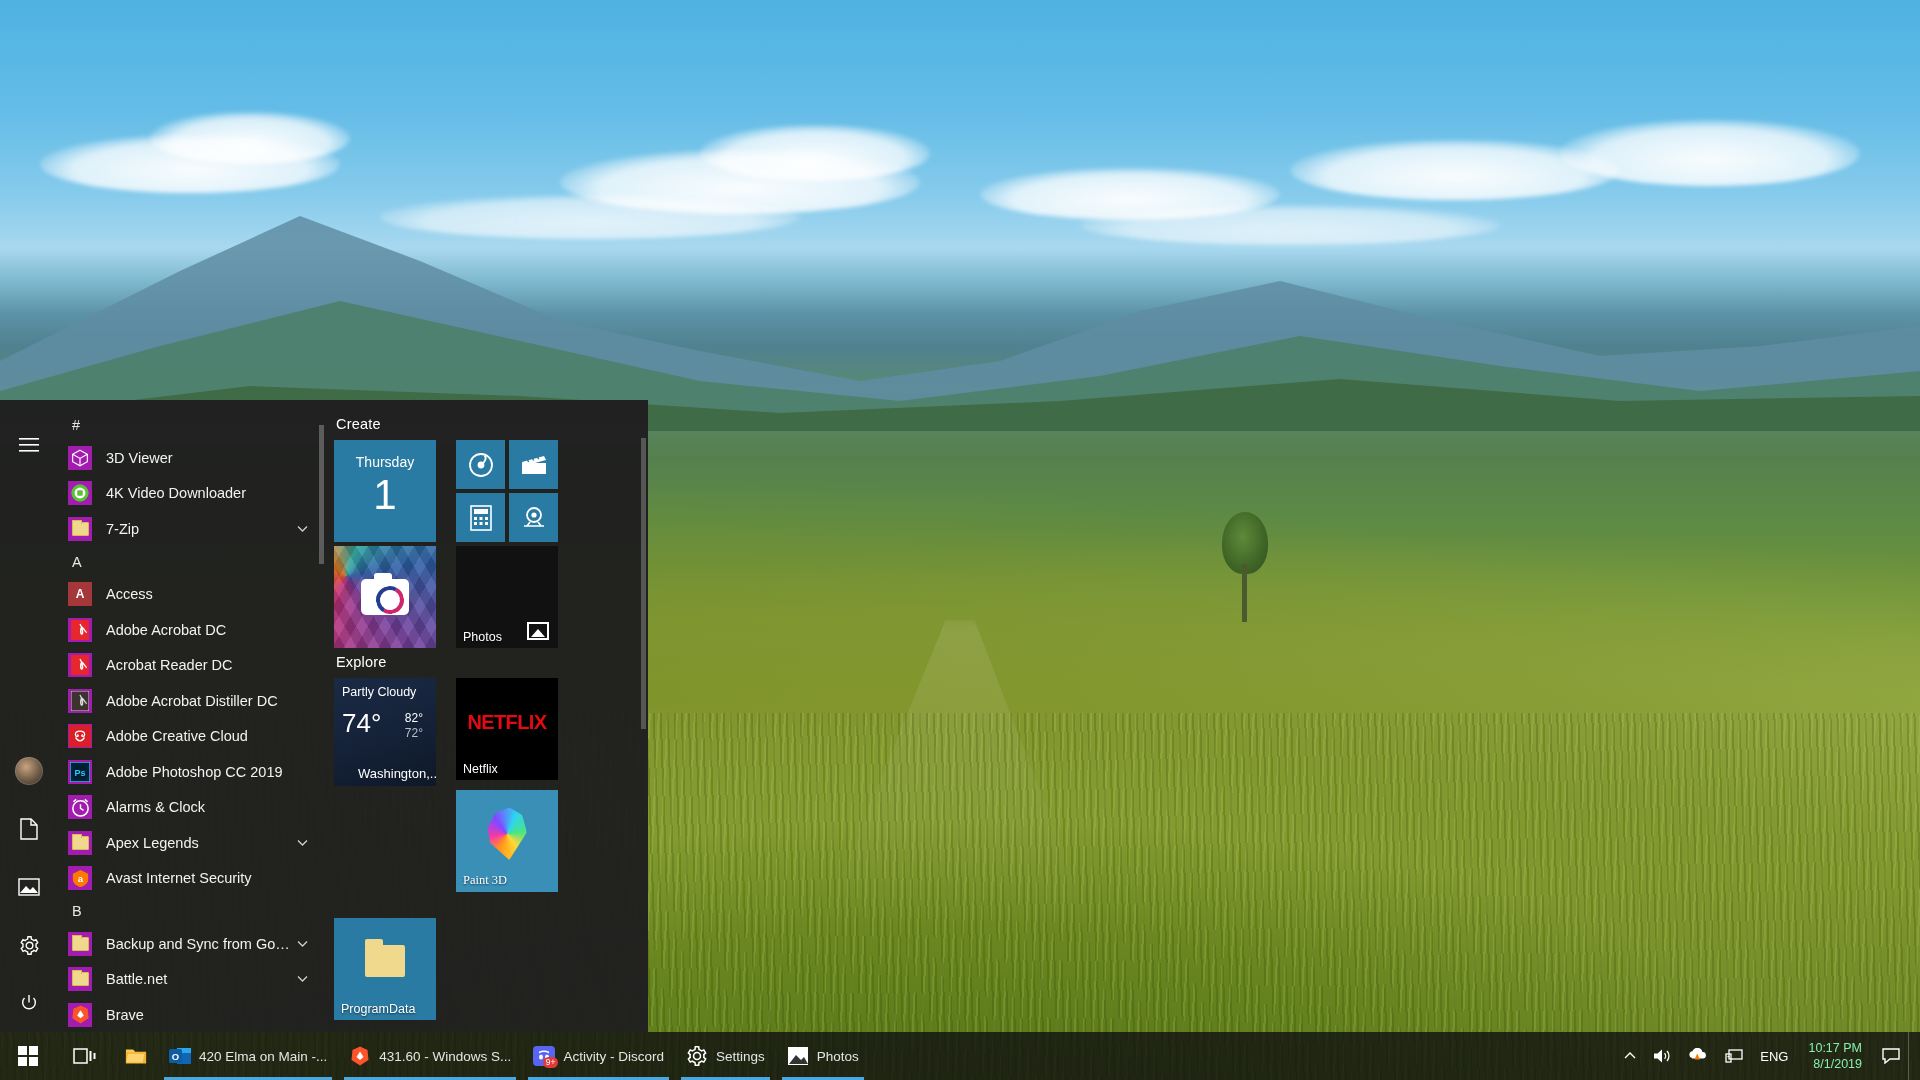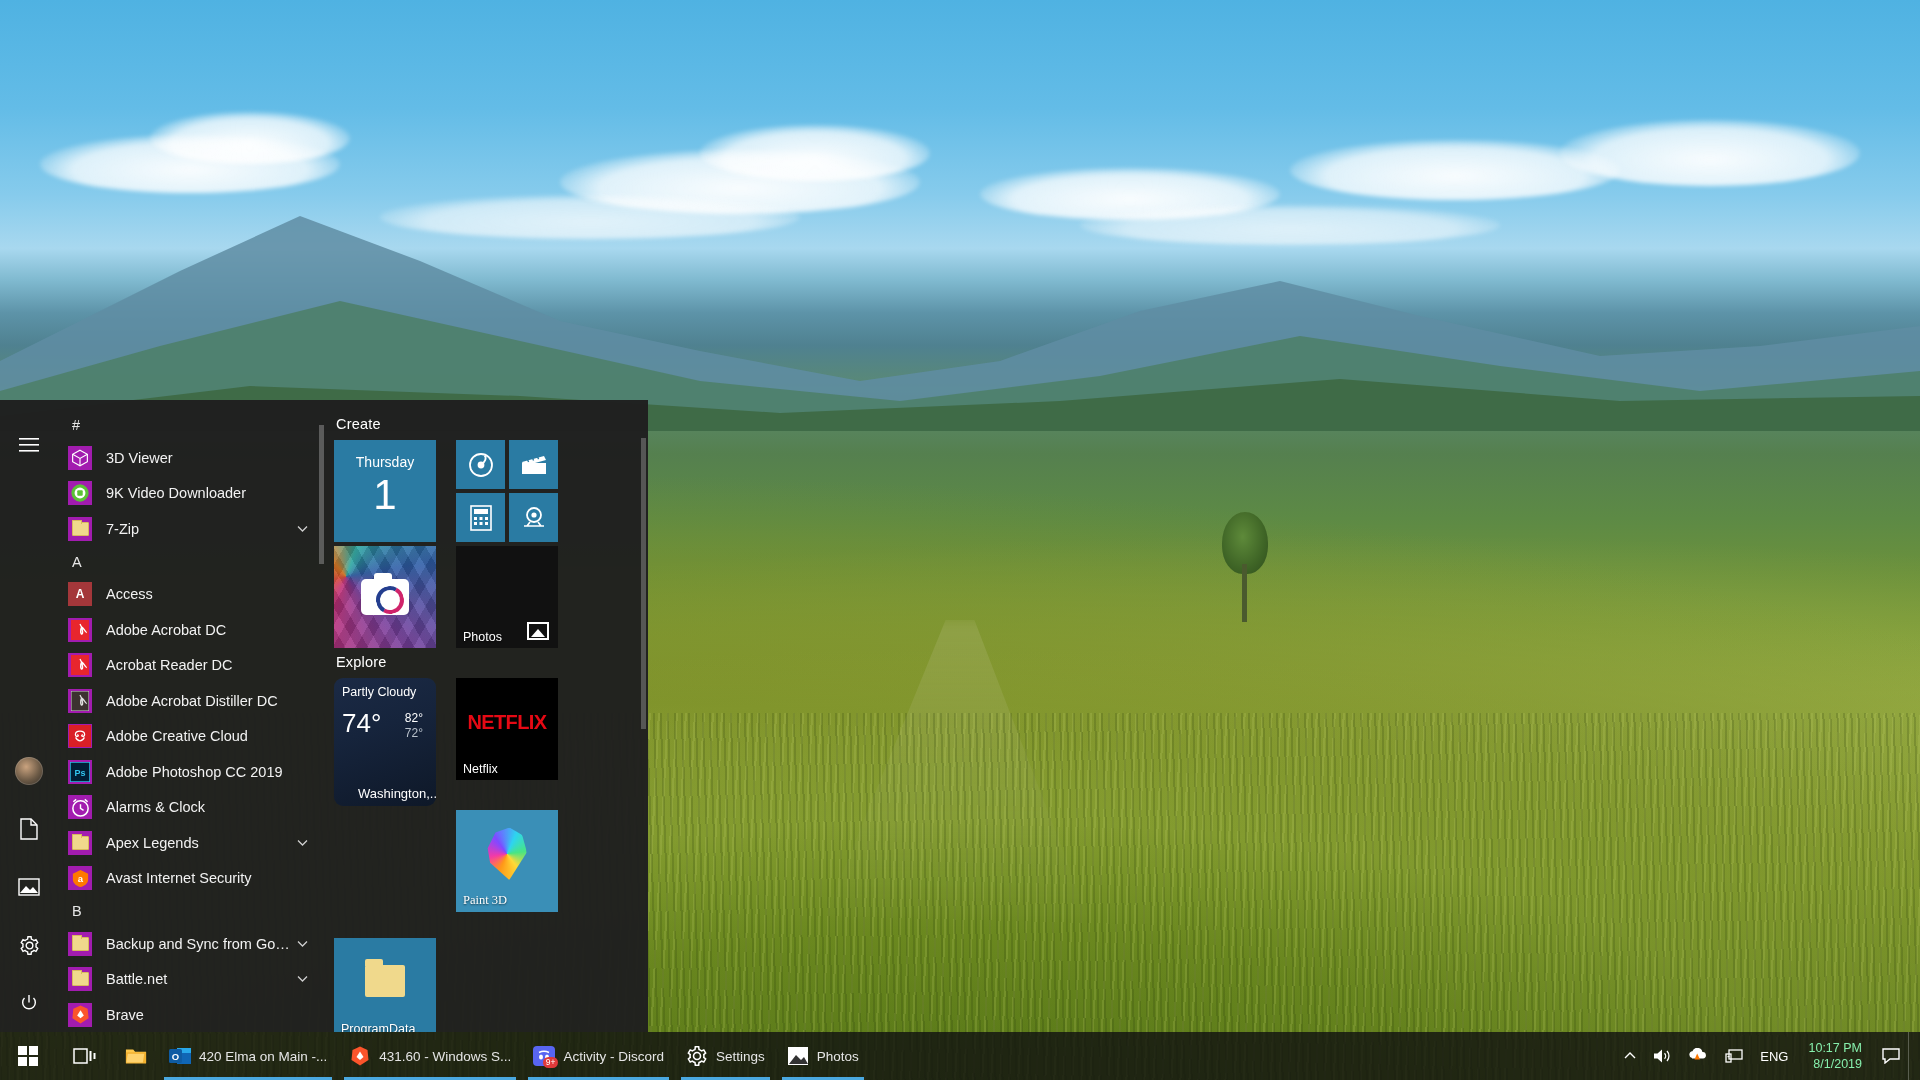--- a/index.html
+++ b/index.html
@@ -186,21 +186,21 @@
   
   .photos-tile { background:#111; }
   .ph-ico { width:22px; height:18px; border:2px solid #fff; position:relative; }
   .ph-ico:after{
     content:""; position:absolute; left:2px; bottom:1px; width:0; height:0;
     border-left:7px solid transparent; border-right:7px solid transparent; border-bottom:8px solid #fff;
   }
   
   .weather-tile {
     background:linear-gradient(160deg, #1b2a45 0%, #16243c 40%, #0e1828 100%);
-    width:102px; height:128px;border-radius:9px;
+    width:102px; height:108px;
   }
   .w-cond { position:absolute; left:8px; top:7px; color:#fff; font-size:12.5px; }
   .w-temp { position:absolute; left:8px; top:30px; color:#fff; font-size:26px; font-weight:300; }
   .w-hi   { position:absolute; right:13px; top:33px; color:#fff; font-size:12px; }
   .w-lo   { position:absolute; right:13px; top:48px; color:#b9c2cc; font-size:12px; }
   .w-loc  { position:absolute; left:24px; bottom:5px; color:#fff; font-size:13px; }
   
   .netflix-tile { background:#000; width:102px; height:102px; }
   .nf-logo {
     position:absolute; left:0; right:0; top:33px; text-align:center;
@@ -338,21 +338,21 @@
           <div class="app-label">3D Viewer</div>
         </div>
         <div class="app-row">
           <div class="app-ico">
             <svg width="20" height="20" viewBox="0 0 22 22">
               <circle cx="11" cy="11" r="9.5" fill="#5bc236"></circle>
               <circle cx="11" cy="11" r="6" fill="#fff"></circle>
               <rect x="8" y="8" width="6" height="6" rx="1" fill="#5bc236"></rect>
             </svg>
           </div>
-          <div class="app-label">9K Video Downloader</div>
+          <div class="app-label">4K Video Downloader</div>
         </div>
         <div class="app-row">
           <div class="app-ico">
             <div class="folder-ico"></div>
           </div>
           <div class="app-label">7-Zip</div>
           <div class="chev"><svg width="11" height="8" viewBox="0 0 11 8">
               <path d="M1 1.5 5.5 6 10 1.5" fill="none" stroke="#cfcfcf" stroke-width="1.3"></path>
             </svg></div>
         </div>

